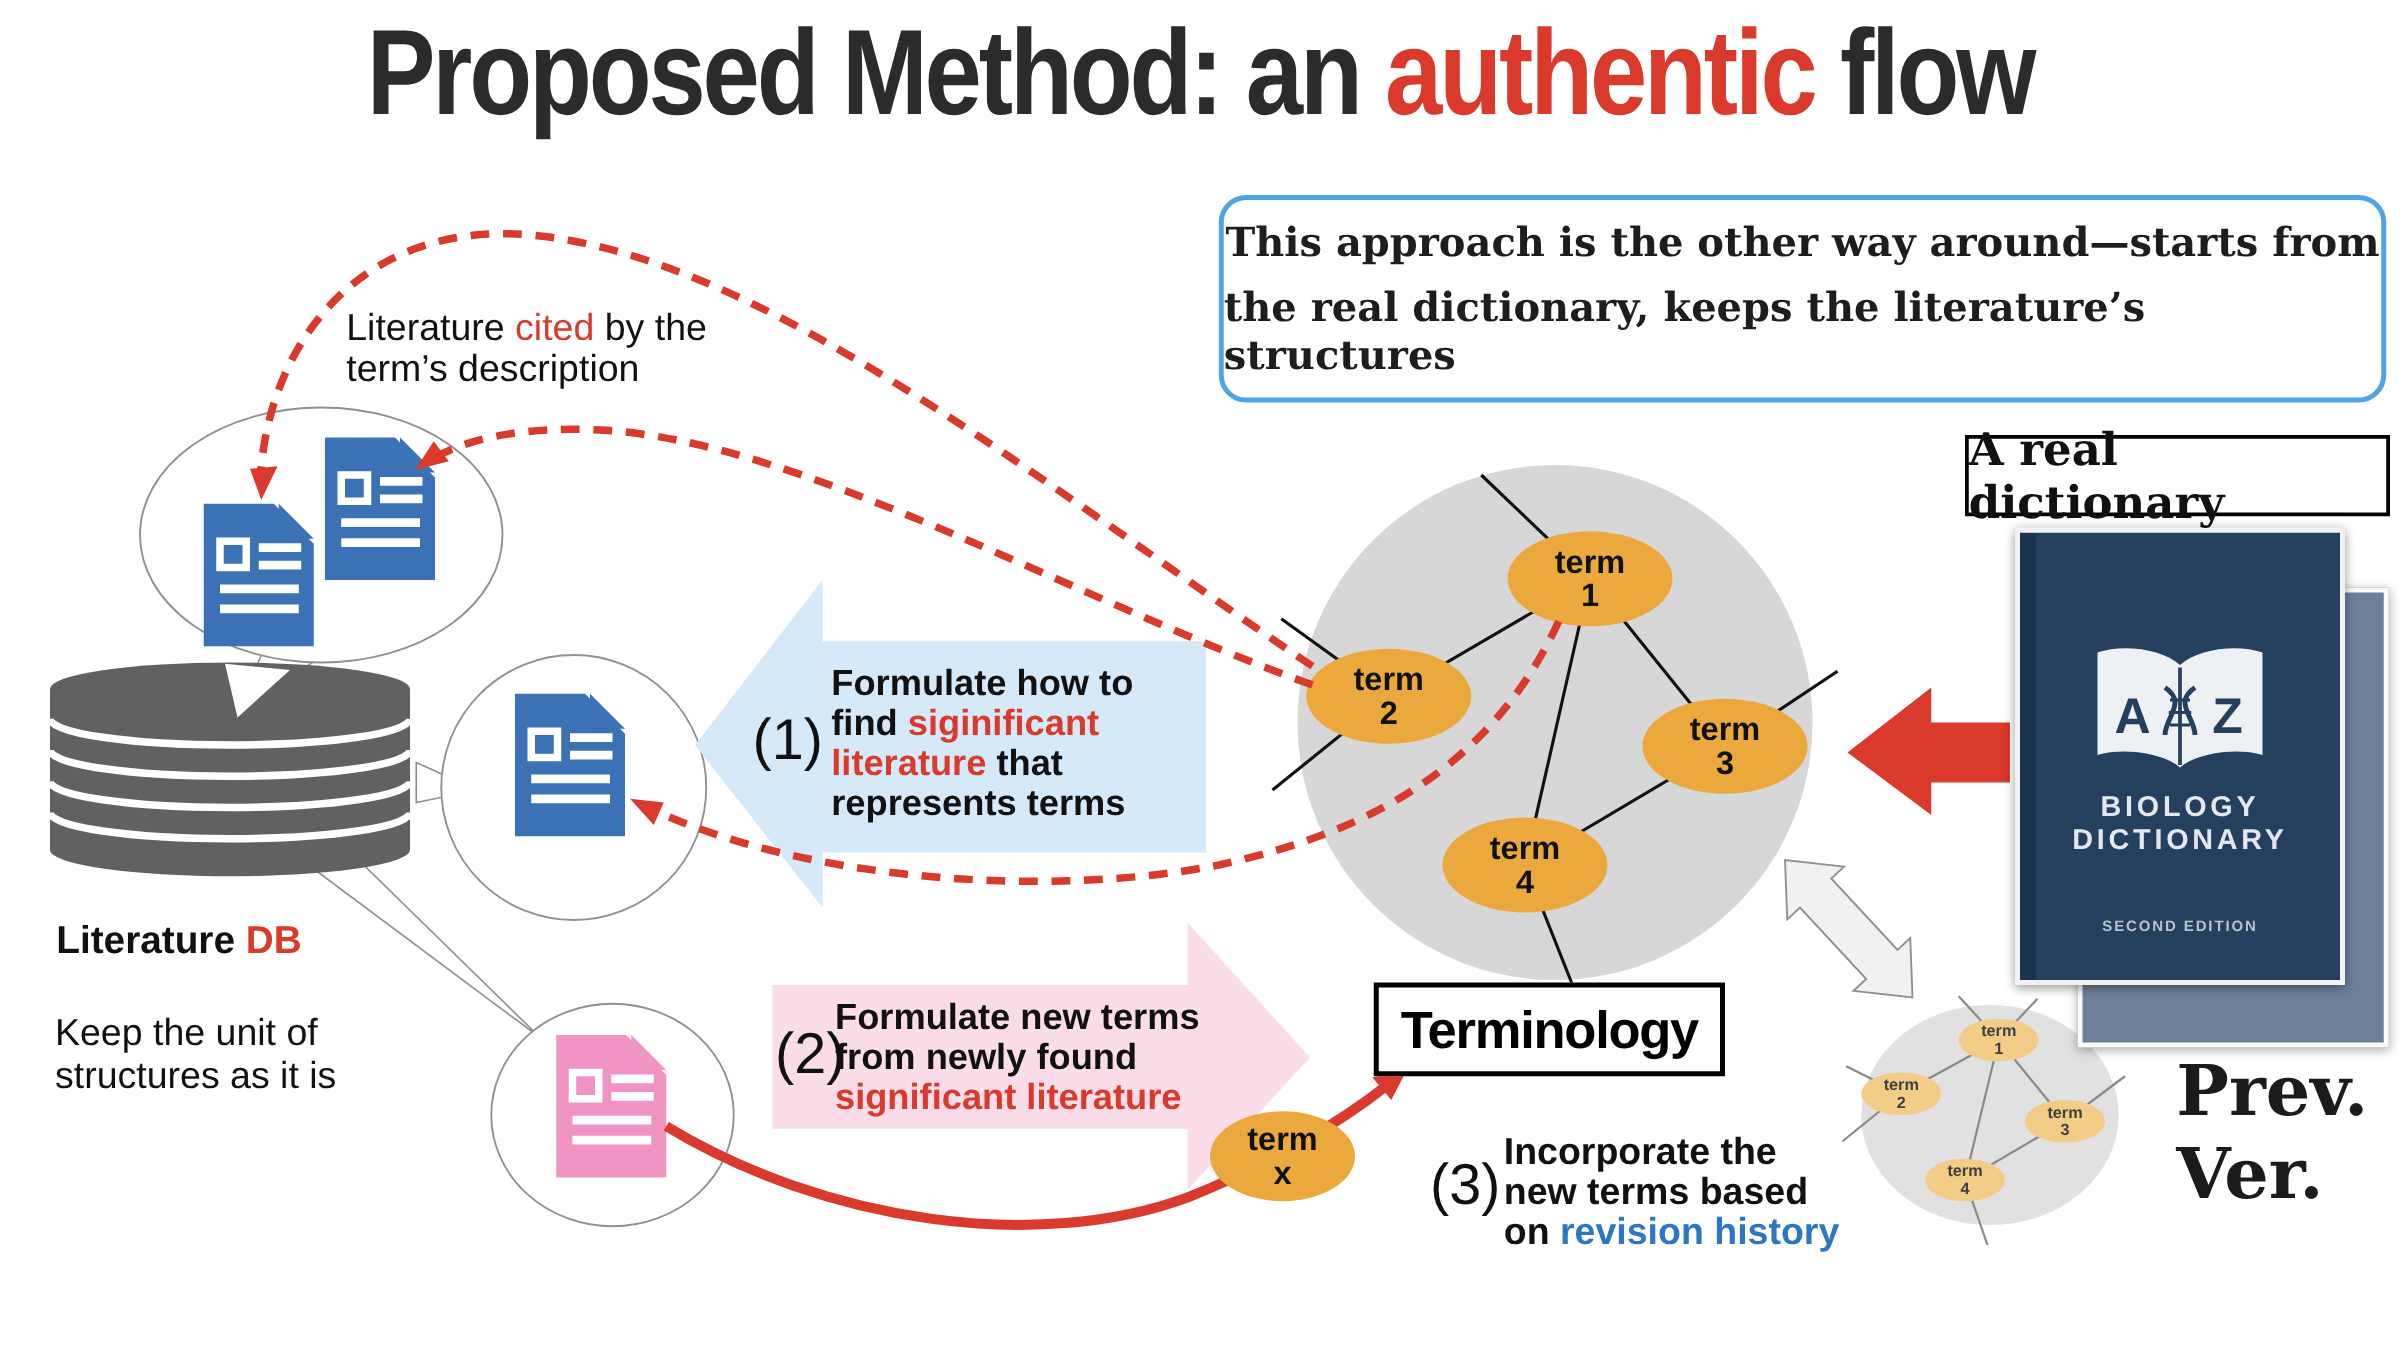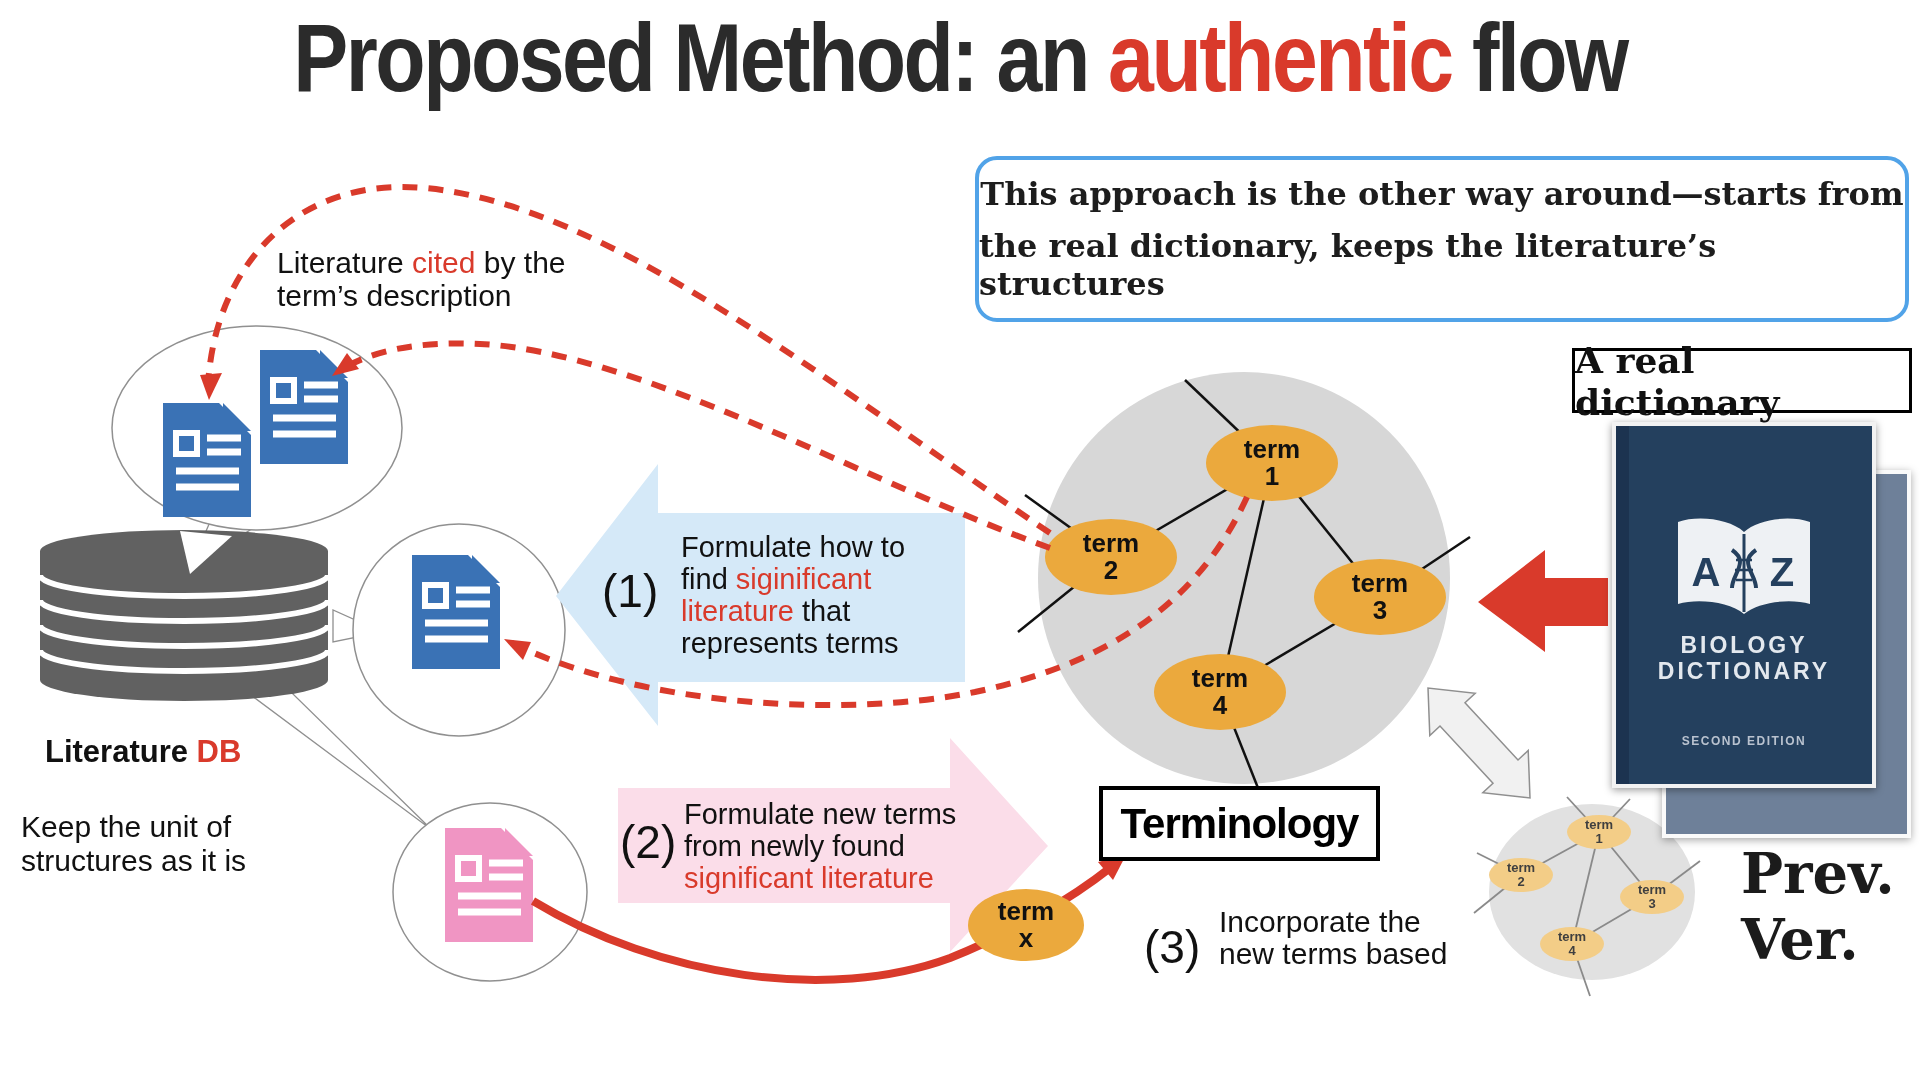--- a/index.html
+++ b/index.html
@@ -18,24 +18,24 @@
   .callout{left:975px;top:156px;width:926px;height:158px;border:4px solid var(--callout_border);
            border-radius:22px;background:#fff;display:flex;flex-direction:column;align-items:center;
            justify-content:center;gap:14px;font-family:"DejaVu Serif",serif;font-weight:600;
            font-size:32px;color:#1d1d1d;z-index:3;}
 
   .litcited{left:277px;top:246px;font-size:30px;font-weight:500;color:#111;line-height:33px;}
   .litcited .hl{color:var(--accent_red);}
 
   .litdb{left:45px;top:734px;font-size:31px;font-weight:700;color:#111;}
   .litdb .hl{color:var(--accent_red);}
-  .keepunit{left:21px;top:810px;font-size:30px;font-weight:500;color:#111;line-height:34px;}
+  .keepunit{left:44px;top:810px;font-size:30px;font-weight:500;color:#111;line-height:34px;}
 
   .stepnum{font-size:46px;font-weight:400;color:#111;}
-  .steptext{font-size:29px;font-weight:400;color:#111;line-height:32px;margin-left:16px;}
+  .steptext{font-size:29px;font-weight:700;color:#111;line-height:32px;}
   .steptext .hl{color:var(--accent_red);}
   .steptext .bl{color:var(--link_blue);}
 
   .terminology{left:1099px;top:786px;width:273px;height:67px;border:4px solid #000;background:#fff;
                display:flex;align-items:center;justify-content:center;font-size:42px;font-weight:700;
                letter-spacing:-1px;color:#000;}
 
   .realdict{left:1572px;top:348px;width:334px;height:59px;border:3px solid #000;background:#fff;
             display:flex;align-items:center;justify-content:center;font-family:"DejaVu Serif",serif;
             font-weight:600;font-size:36px;color:#111;}
@@ -203,20 +203,21 @@
     <div>from newly found</div>
     <div class="hl">significant literature</div>
   </div>
 
   <div class="txt terminology">Terminology</div>
 
   <div class="txt stepnum" style="left:1144px;top:920px;">(3)</div>
   <div class="txt steptext" style="left:1203px;top:906px;font-size:30px;">
     <div>Incorporate the</div>
     <div>new terms based</div>
+    <div><span>on </span><span class="bl">revision history</span></div>
   </div>
 
   <div class="txt realdict">A real dictionary</div>
   <div class="txt prevver">Prev. Ver.</div>
 
   <div class="abs book-back"></div>
   <div class="abs book-front">
     <svg class="bicon" width="160" height="112" viewBox="0 0 160 112">
       <path d="M80,20 C66,7 34,3 14,10 L14,92 C34,86 66,90 80,102 C94,90 126,86 146,92 L146,10 C126,3 94,7 80,20 Z" fill="#eef1f4"></path>
       <path d="M80,22 L80,100" stroke="#24405e" stroke-width="3"></path>

